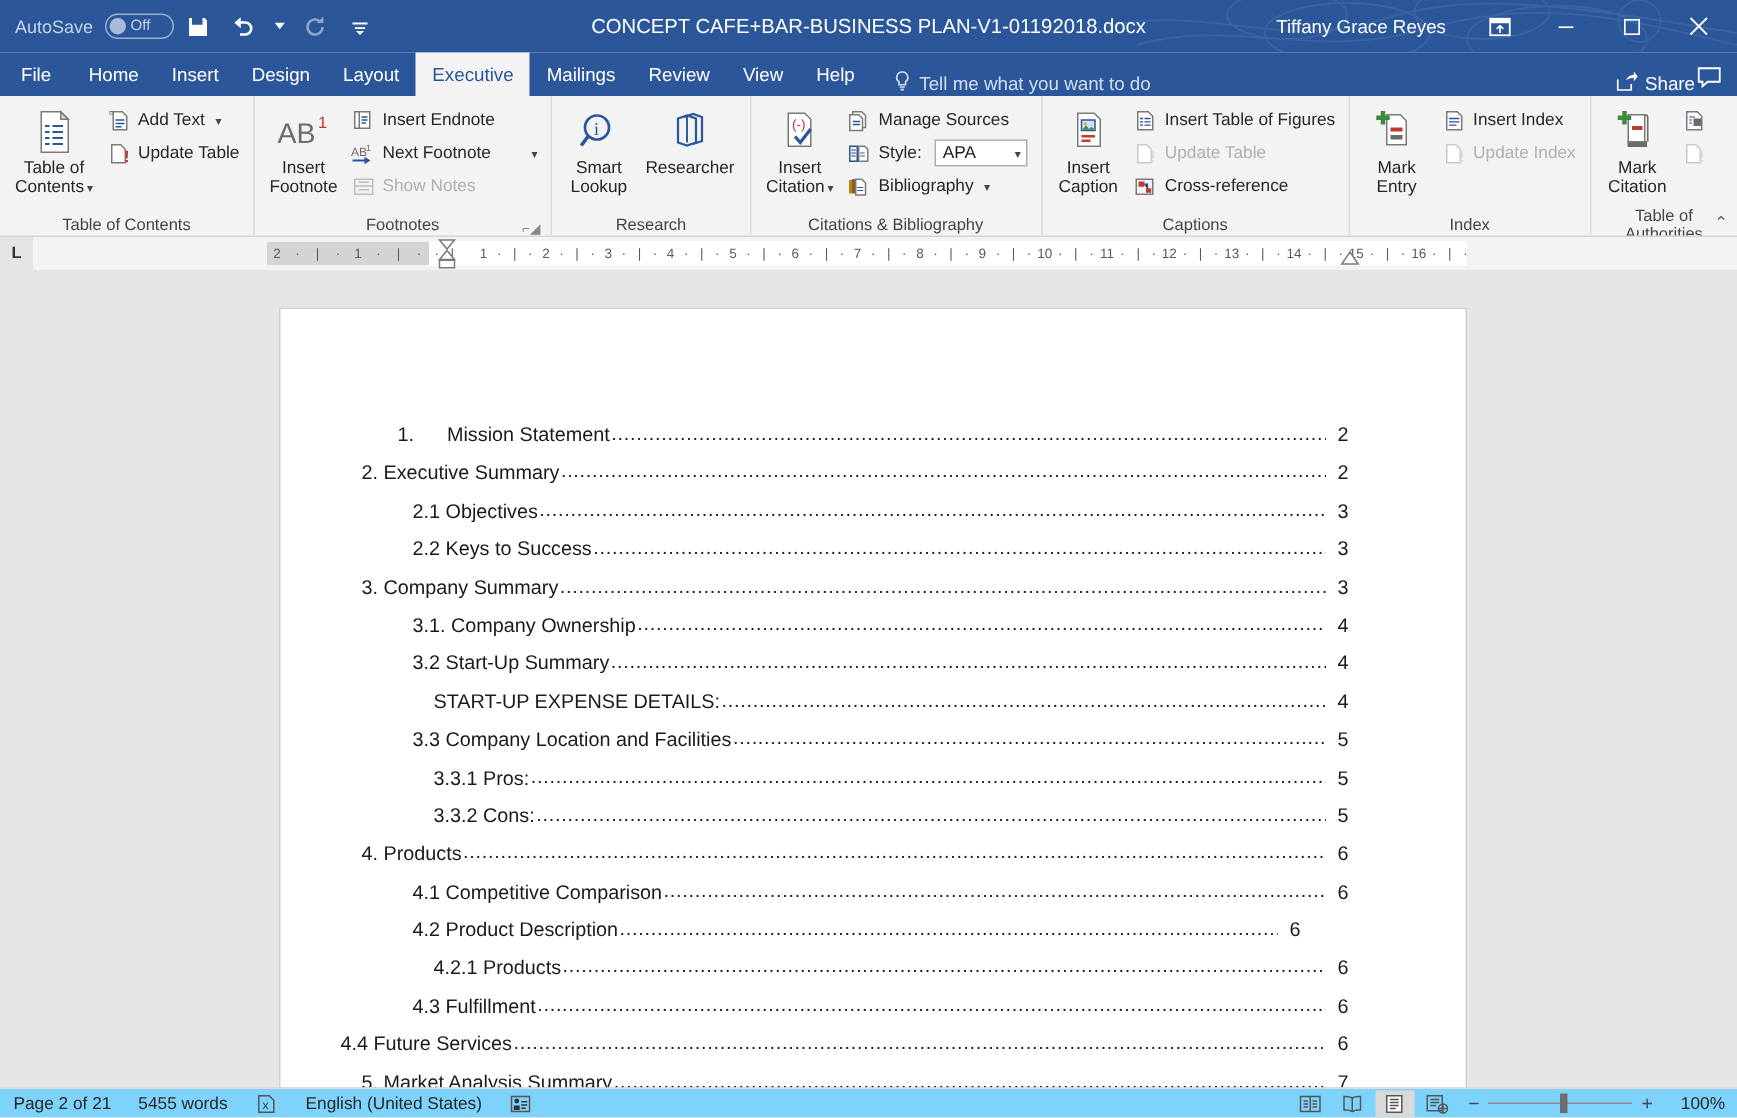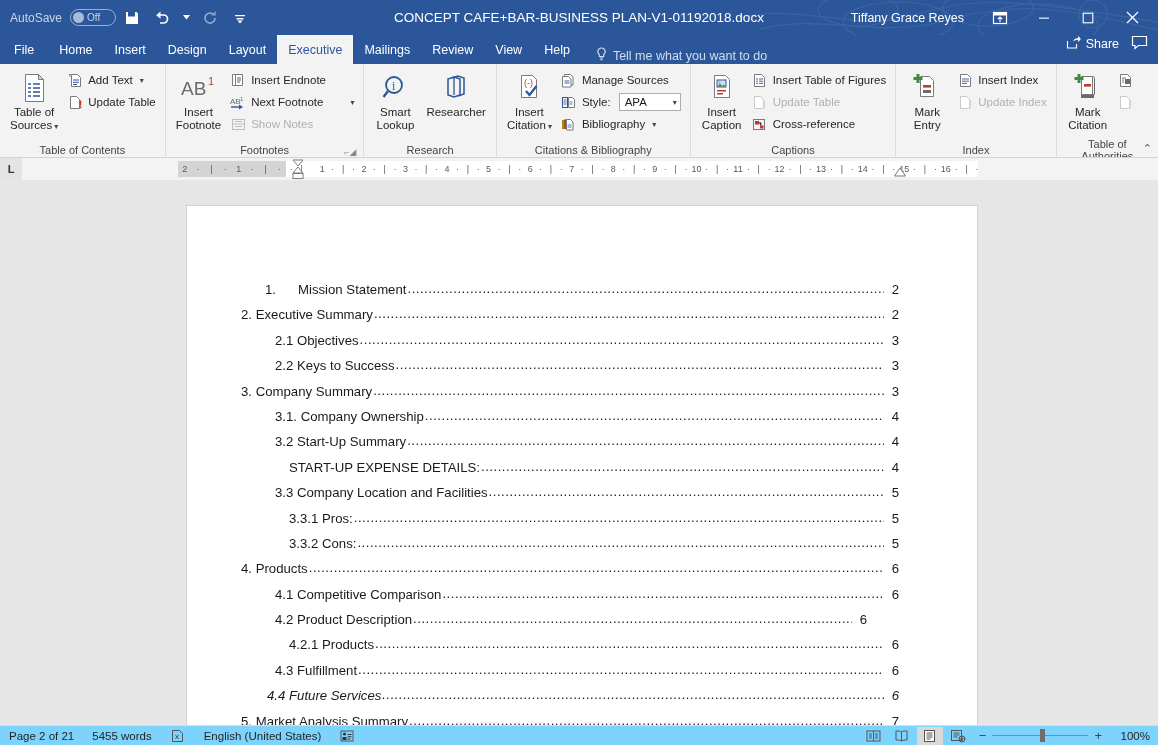--- a/index.html
+++ b/index.html
@@ -55,21 +55,21 @@
   .tab {
     height: 29px; padding: 0 11px; font-size: 12.5px;
     display: flex; align-items: center; color: #fff; white-space: nowrap;
   }
   .tab.first { padding: 0 14px; }
   .tab.active { background: #f3f3f3; color: #2b579a; }
   #tellme {
     display: flex; align-items: center; gap: 5px; margin-left: 14px;
     font-size: 12.5px; color: #d4ddeb;
   }
-  .tabstrip-right { margin-left: auto; display: flex; align-items: flex-start; gap: 12px; padding-right: 10px; height:29px;}
+  .tabstrip-right { margin-left: auto; display: flex; align-items: flex-end; gap: 1px; padding-right: 10px; height:29px;}
   #share-btn { display: flex; align-items: center; gap: 5px; font-size: 12.5px; color: #fff; }
 
   
   #ribbon {
     height: 94px; background: #f3f3f3; border-bottom: 1px solid #d4d4d4;
     display: flex; position: relative; overflow: hidden;
   }
   .rgroup {
     height: 94px; position: relative; display: flex; flex-direction: column;
     border-right: 1px solid #dcdcdc; padding: 3px 5px 0 5px;
@@ -288,21 +288,21 @@
         <span class="bi">
           <svg width="30" height="32" viewBox="0 0 30 32">
             <path fill="#fff" stroke="#7a7a7a" stroke-width="1" d="M6.5 2.5h13l5 5v22h-18z"></path>
             <path fill="#d8d8d8" stroke="#7a7a7a" stroke-width="1" d="M19.5 2.5l5 5h-5z"></path>
             <g stroke="#2b579a" stroke-width="1.3">
                 <path d="M9 12h3M14 12h7M9 16h3M14 16h7M9 20h3M14 20h7M9 24h3M14 24h7"></path>
               </g>
           </svg>
         </span>
         <span>Table of</span>
-        <span><span>Sources</span><span class="caret">▾</span></span>
+        <span><span>Contents</span><span class="caret">▾</span></span>
       </div>
       <div class="small-col">
         <div class="small-btn">
           <span class="si">
             <svg width="15" height="15" viewBox="0 0 15 15">
                 <path fill="#fff" stroke="#7a7a7a" d="M3.5 1.5h6l3 3v9h-9z"></path>
                 <g stroke="#2b579a" stroke-width="1">
                   <path d="M5 7h6M5 9.3h6M5 11.5h4"></path>
                 </g>
                 <path fill="#3c8c40" d="M1 1h2.4v2.4H1z"></path>
@@ -778,21 +778,21 @@
         <div class="toc-line" style="padding-left: 102px; padding-right: 78px;">
           <span class="toc-text">4.2.1 Products</span>
           <span class="toc-dots">....................................................................................................................................................................................................................................................................</span>
           <span class="toc-page">6</span>
         </div>
         <div class="toc-line" style="padding-left: 88px; padding-right: 78px;">
           <span class="toc-text">4.3 Fulfillment</span>
           <span class="toc-dots">....................................................................................................................................................................................................................................................................</span>
           <span class="toc-page">6</span>
         </div>
-        <div class="toc-line" style="padding-left: 80px; padding-right: 78px; font-style: italic;">
+        <div class="toc-line" style="padding-left: 40px; padding-right: 78px;">
           <span class="toc-text">4.4 Future Services</span>
           <span class="toc-dots">....................................................................................................................................................................................................................................................................</span>
           <span class="toc-page">6</span>
         </div>
         <div class="toc-line" style="padding-left: 54px; padding-right: 78px;">
           <span class="toc-text">5. Market Analysis Summary</span>
           <span class="toc-dots">....................................................................................................................................................................................................................................................................</span>
           <span class="toc-page">7</span>
         </div>
       </div>

